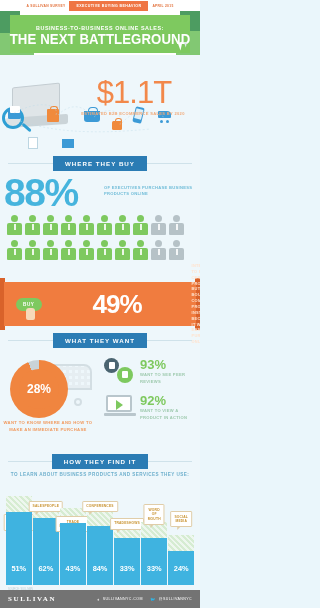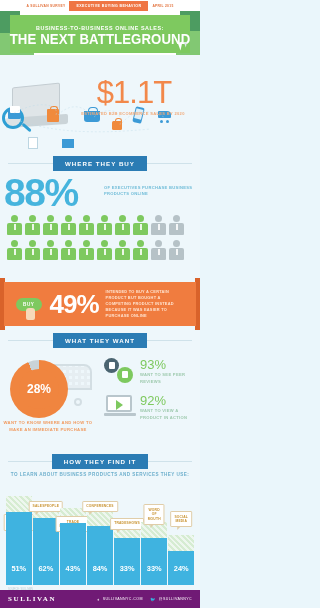--- a/index.html
+++ b/index.html
@@ -149,21 +149,21 @@
   .person .head { position:absolute; left:5px; top:0; width:7px; height:7px; border-radius:50%; }
   .person .body { position:absolute; left:1px; top:8px; width:15px; height:12px; border-radius:2px 2px 1px 1px; }
   .person .tie  { position:absolute; left:7.5px; top:9px; width:2px; height:6px; background:#fff; opacity:.85;}
   .person.on .head, .person.on .body { background:#7ec95f; }
   .person.off .head, .person.off .body { background:#b6c2c7; }
 
   
   .band3 { position:relative; height:56px; background:#eef7fb; }
   .obox {
     position:absolute; left:4px; right:4px; top:6px; height:44px;
-    background:#f07c3f; display:flex; align-items:center;
+    background:#f07c3f; display:flex; align-items:center;gap:43px;
   }
   .obox:before, .obox:after {
     content:""; position:absolute; top:-3px; width:6px; height:50px; background:#d9enone;
   }
   .ribbon-l, .ribbon-r {
     position:absolute; top:2px; width:5px; height:52px; background:#d9622a;
   }
   .ribbon-l{ left:0; } .ribbon-r{ right:0; }
   .buy-badge {
     margin-left:12px; background:#7ec95f; color:#fff; font-size:4.6px; font-weight:bold;
@@ -216,21 +216,21 @@
     background:#fff; border-radius:1px; font-style:normal; }
   .th-up { position:absolute; left:13px; top:9px; width:16px; height:16px; border-radius:50%;
     background:#7ec95f; }
   .laptop2 { position:relative; width:32px; height:24px; flex:none; }
   .laptop2 .s { position:absolute; left:2px; top:1px; width:26px; height:17px;
     background:#fff; border:2px solid #b9c6cc; border-radius:2px; }
   .laptop2 .play { position:absolute; left:12px; top:6px; width:0; height:0;
     border-left:7px solid #7ec95f; border-top:5px solid transparent; border-bottom:5px solid transparent; }
   .laptop2 .b { position:absolute; left:0; top:19px; width:32px; height:3px; background:#b9c6cc;
     border-radius:1px; }
-  .wnum { color:#7ec95f; font-size:13px; font-weight:normal; line-height:1; margin-left:4px; }
+  .wnum { color:#7ec95f; font-size:13px; font-weight:bold; line-height:1; margin-left:4px; }
   .wcap { color:#9dc9ad; font-size:4.1px; font-weight:bold; letter-spacing:.3px; line-height:1.6;
     margin-left:4px; margin-top:1px; }
 
   
   .band5 { position:relative; height:112px; }
   .subcap {
     text-align:center; color:#6fb0cd; font-size:4.6px; font-weight:bold;
     letter-spacing:.45px; margin-top:3px;
   }
   .chart { position:absolute; left:6px; right:6px; bottom:4px; height:86px;
@@ -249,21 +249,21 @@
     padding:2.5px 3px; white-space:nowrap; text-align:center; border-radius:1px;
   }
   .callout:after {
     content:""; position:absolute; left:6px; bottom:-4px; width:0; height:0;
     border-top:4px solid #e0cda8; border-right:4px solid transparent;
   }
   .srcnote { position:absolute; left:8px; bottom:-2px; color:#b9ccd4; font-size:2.6px; }
 
   
   .footer {
-    position:absolute; left:0; bottom:0; width:200px; height:18px; background:#701a75;
+    position:absolute; left:0; bottom:0; width:200px; height:18px; background:#737373;
     display:flex; align-items:center; justify-content:space-between; padding:0 8px;
   }
   .flogo { color:#fff; font-size:7px; font-weight:bold; letter-spacing:1.6px;
     font-family:"Liberation Serif", serif; }
   .fright { display:flex; align-items:center; gap:8px; }
   .fitem { color:#fff; font-size:3.6px; letter-spacing:.4px; display:flex; align-items:center; gap:2px; }
   .fitem .gi { font-size:4.5px; }
 </style>
 </head>
 <body>

